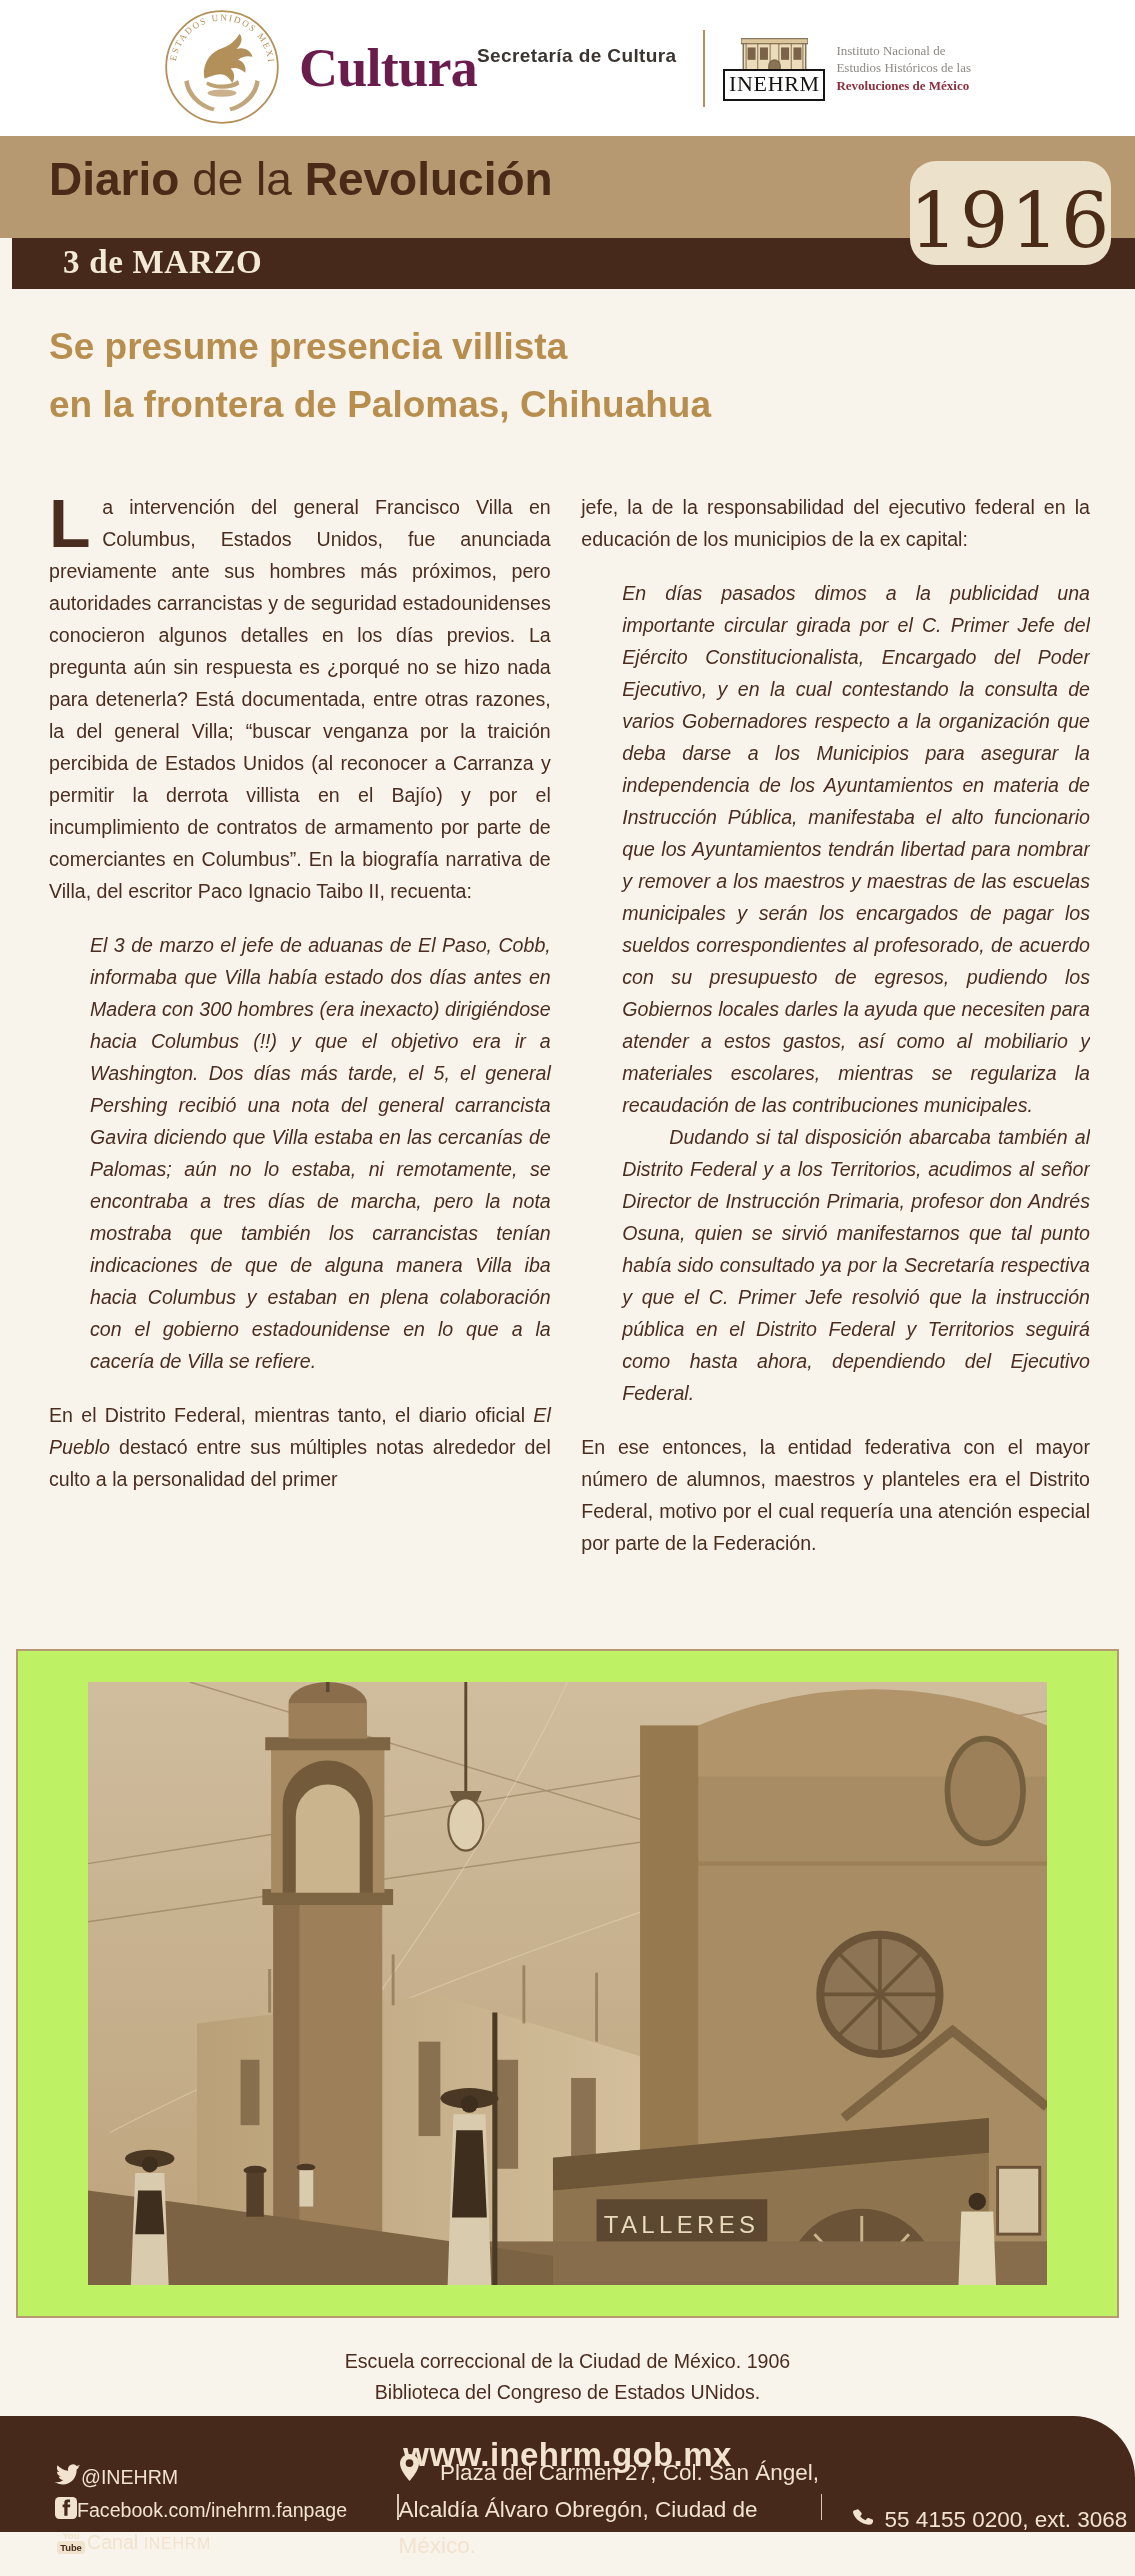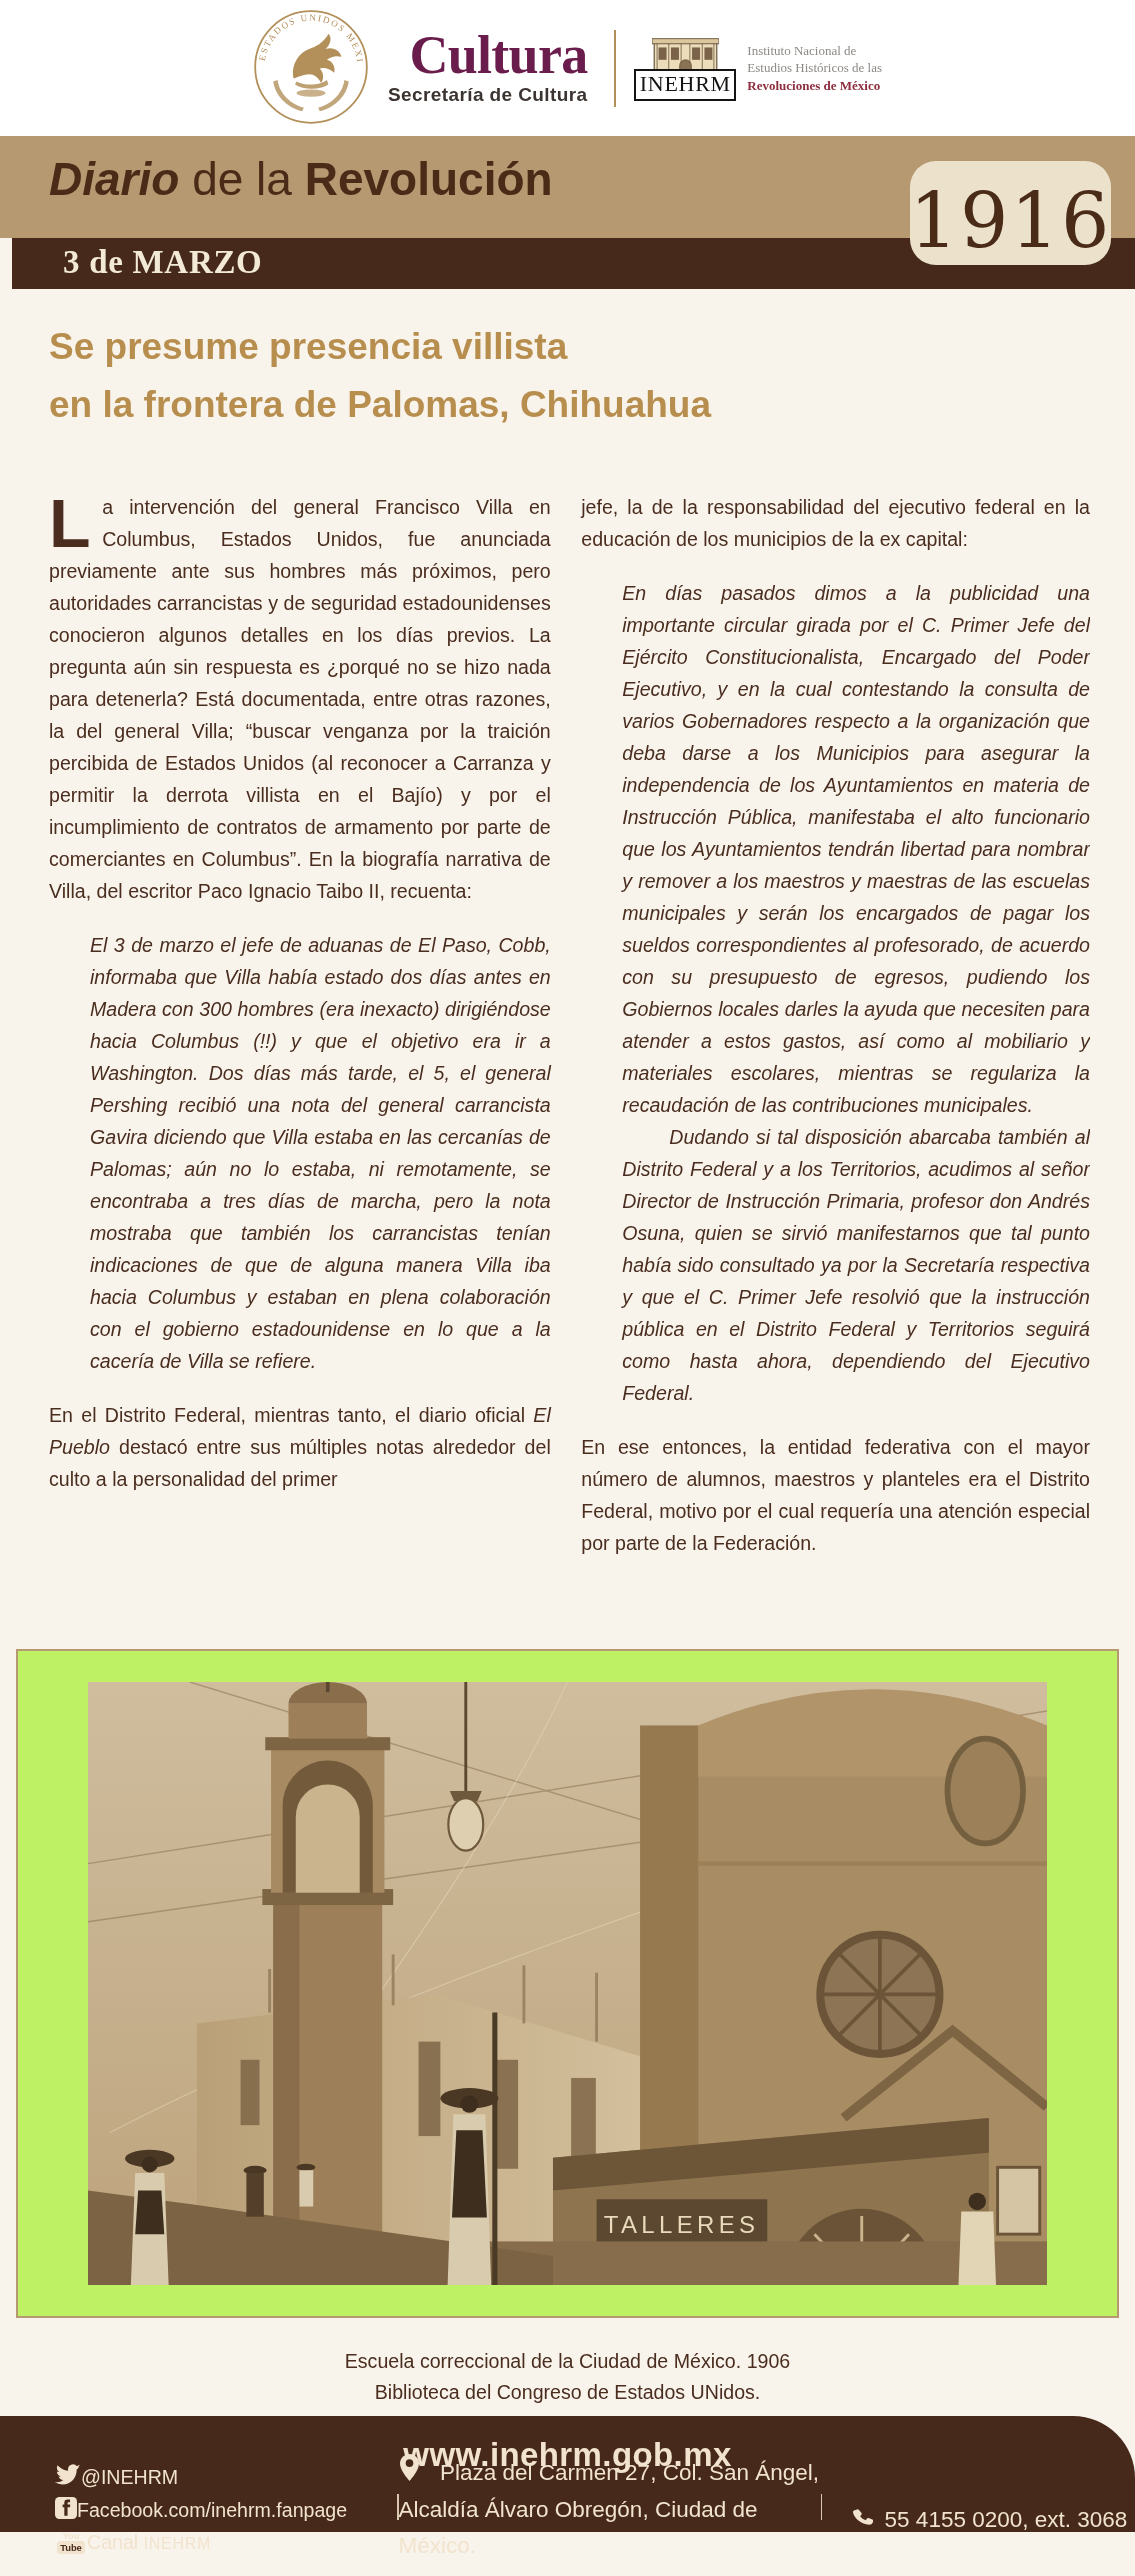--- a/index.html
+++ b/index.html
@@ -2,36 +2,36 @@
 <html lang="es" style="font-size:11.6px"><head>
 <meta charset="utf-8">
 <style>
   html,body{margin:0;padding:0;background:#d8d2c6;}
   .page{position:relative;width:1135px;height:2576px;background:#f8f4ec;overflow:hidden;
         font-family:"Liberation Sans",sans-serif;color:#4a2d1f;margin:0 auto;}
 
   
   .header{position:absolute;top:0;left:0;right:0;height:136px;background:#ffffff;
           display:flex;align-items:center;justify-content:center;gap:19px;}
-  .cultura-block{display:flex;flex-direction:column;align-items:flex-end;}
+  .cultura-block{display:flex;flex-direction:row;}
   .cultura-word{font-family:"Liberation Serif",serif;font-weight:700;font-size:54px;
                 color:#6a1d4c;line-height:51px;letter-spacing:-0.7px;}
   .cultura-sub{font-size:19px;font-weight:700;color:#3b3430;margin-top:2.9px;letter-spacing:0.4px;}
   .logo-divider{width:2.2px;height:77px;background:#b3905a;margin:0 7.3px;}
   .inehrm-logo{display:flex;flex-direction:column;align-items:center;width:86px;}
   .inehrm-box{border:2.2px solid #161412;padding:0 3.6px 1.5px 3.6px;margin-top:-5.8px;background:#fff;
               font-family:"Liberation Serif",serif;font-size:22px;color:#161412;letter-spacing:0.7px;}
   .inehrm-lines{font-family:"Liberation Serif",serif;font-size:13px;line-height:17.4px;color:#8d8a86;}
   .inehrm-lines .maroon{color:#8e2e3e;font-weight:700;}
 
   
   .band-tan{position:absolute;top:136px;left:0;right:0;height:102px;background:#b69871;}
   .band-brown{position:absolute;top:238px;left:12px;right:0;height:51px;background:#46291a;}
   .diario-title{position:absolute;left:49px;top:16px;font-size:46px;color:#4a2b18;white-space:nowrap;}
-  .t-italic{font-weight:700;font-style:italic;}
+  .t-italic{font-weight:700;}
   .t-mid{font-weight:400;}
   .t-bold{font-weight:700;}
   .date-label{position:absolute;left:51px;top:5.8px;font-family:"Liberation Serif",serif;
               font-weight:700;font-size:33px;color:#f2ead6;letter-spacing:0.7px;}
   .year-box{position:absolute;left:910px;top:161px;width:201px;height:104px;background:#ece2cc;
             border-radius:26px;display:flex;align-items:flex-end;justify-content:center;z-index:5;
             font-family:"DejaVu Serif",serif;font-size:76px;color:#4a2b18;letter-spacing:2.2px;}
 
   
   .headline{position:absolute;left:49px;top:318px;font-weight:700;font-size:37px;line-height:58px;

